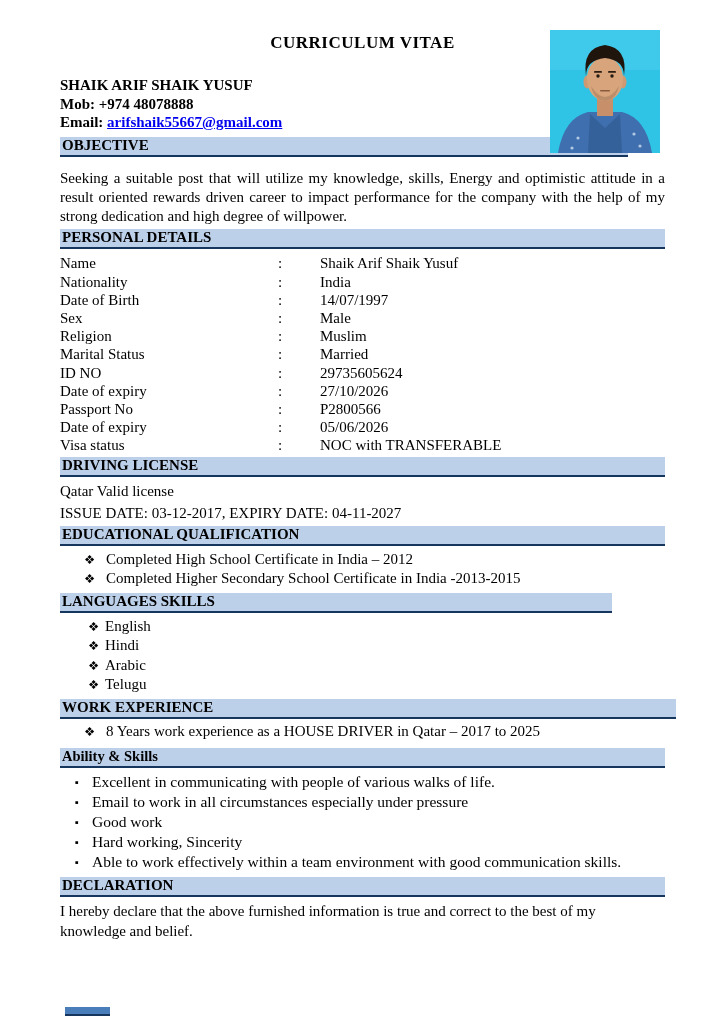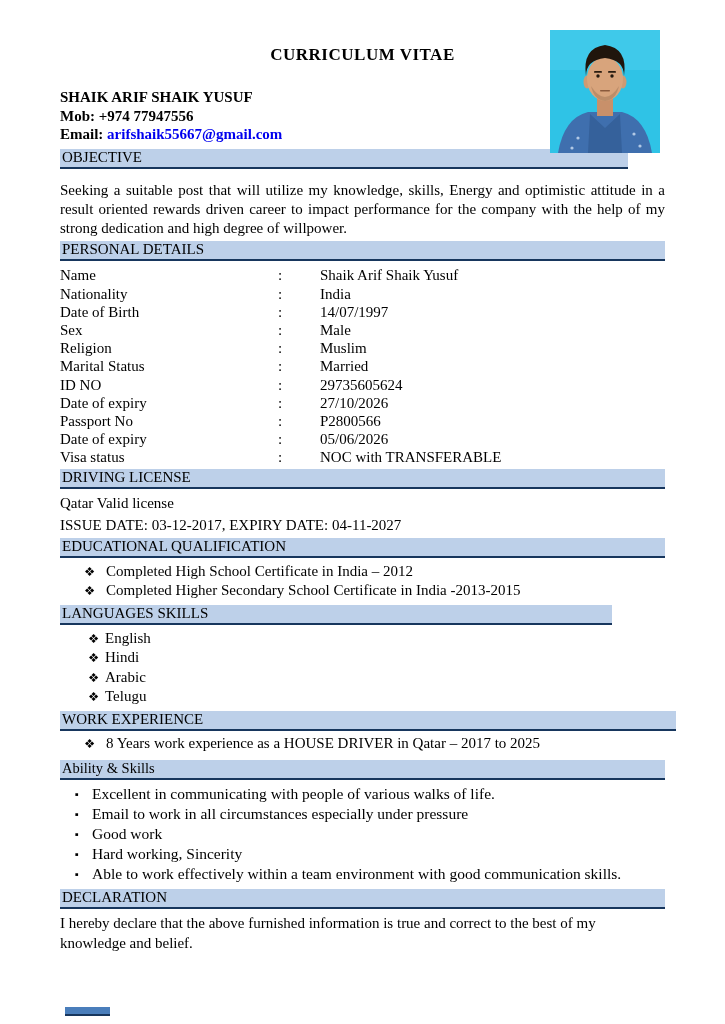--- a/index.html
+++ b/index.html
@@ -1,33 +1,33 @@
 <!DOCTYPE html>
 <html style="--section-bar-bg: #bdd0e9; --section-bar-border: #17365d; --email-link: #0000ee; --photo-bg: #2fc3e6;"><head>
 <meta charset="utf-8">
 <style>
   * { margin:0; padding:0; box-sizing:border-box; }
   html,body { background:#ffffff; }
   body {
     width:725px; height:1024px; position:relative; overflow:hidden;
     font-family:"Liberation Serif", serif; color:#000; font-size:15px;
   }
-  .content { position:absolute; left:60px; top:12px; width:605px; }
+  .content { position:absolute; left:60px; top:0; width:605px; }
 
   .doc-title { margin-top:33px; text-align:center; font-weight:700; font-size:17px; letter-spacing:.5px; }
 
   .photo { position:absolute; top:30px; left:550px; width:110px; height:123px; line-height:0; }
 
   .header-block { margin-top:23px; font-weight:700; line-height:18.5px; }
-  .email-link { color:var(--email-link,#0000ee); cursor:pointer; font-weight:700; }
+  .email-link { color:var(--email-link,#0000ee); text-decoration:underline; cursor:pointer; font-weight:700; }
 
   .bar {
     background:var(--section-bar-bg,#bdd0e9);
     border-bottom:2px solid var(--section-bar-border,#17365d);
-    font-weight:400; font-size:15px; line-height:17px;
+    font-weight:700; font-size:15px; line-height:17px;
     padding:0 2px 1px 2px; margin-top:4px; width:605px;
   }
   .bar.w-obj  { width:568px; margin-top:5px; }
   .bar.w-pd   { margin-top:3px; }
   .bar.w-dl   { margin-top:2px; }
   .bar.w-edu  { margin-top:3px; }
   .bar.w-lang { width:552px; margin-top:4px; }
   .bar.w-work { width:616px; margin-top:4px; }
   .bar.w-abil { margin-top:7px; font-size:14.5px; }
   .bar.w-decl { margin-top:5px; }
@@ -62,21 +62,21 @@
 <body>
 
 <div class="content">
 
   <div class="doc-title">CURRICULUM VITAE</div>
 
   <div class="header-block">
     <div>SHAIK ARIF SHAIK YUSUF</div>
     <div>
       <span>Mob:</span>
-      <span>+974 77947556</span>
+      <span>+974 48078888</span>
     </div>
     <div>
       <span>Email:</span>
       <a class="email-link">arifshaik55667@gmail.com</a>
     </div>
   </div>
 
   <div class="bar w-obj">OBJECTIVE</div>
   <div class="para">Seeking a suitable post that will utilize my knowledge, skills, Energy and optimistic attitude in a result oriented rewards driven career to impact performance for the company with the help of my strong dedication and high degree of willpower.</div>
 

